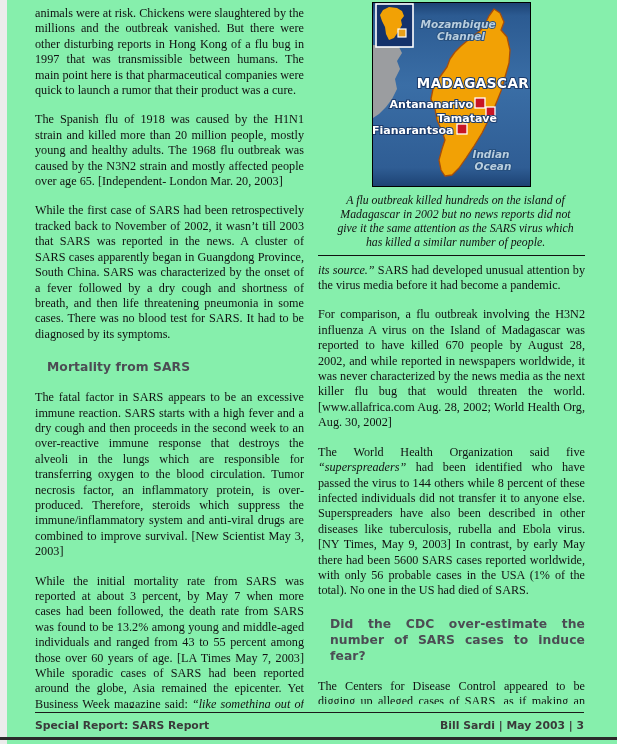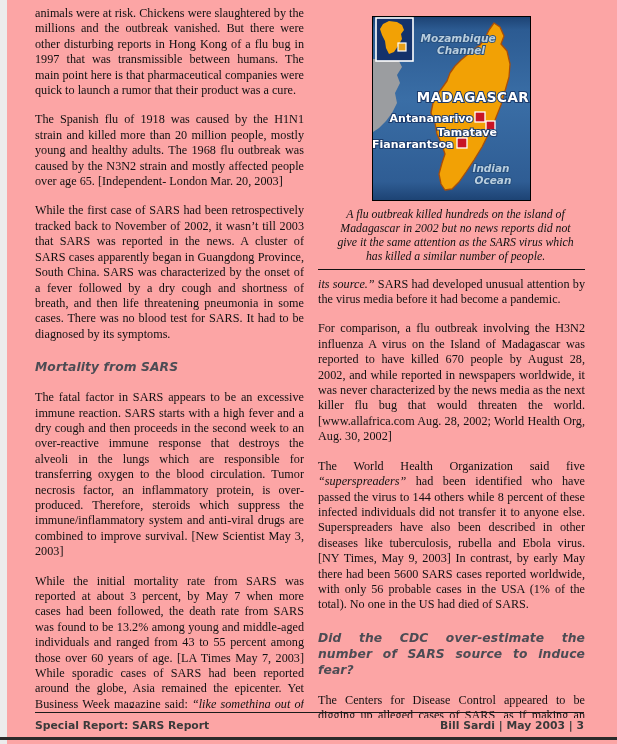--- a/index.html
+++ b/index.html
@@ -1,27 +1,27 @@
 <!DOCTYPE html>
 <html><head>
 <meta charset="utf-8">
 <style>
   html,body{margin:0;padding:0;background:#fff;}
-  .page{position:relative;width:617px;height:744px;background:#fca5a5;overflow:hidden;
+  .page{position:relative;width:617px;height:744px;background:#86efac;overflow:hidden;
         font-family:"Liberation Serif",serif;color:#111;}
   .edge-strip{position:absolute;left:0;top:0;width:7px;height:744px;background:#ececec;}
   .col{position:absolute;top:6px;text-align:justify;font-size:12.2px;line-height:15.4px;
        overflow:hidden;height:702px;}
   .col-left{left:35px;width:269px;}
-  .col-right{left:318px;width:267px;top:16px;}
+  .col-right{left:318px;width:267px;top:2px;}
   .col p{margin:0 0 14px 0;}
   .it{font-style:italic;}
   .section-heading{font-family:"DejaVu Sans","Liberation Sans",sans-serif;font-weight:bold;
-       font-size:12.3px;line-height:16px;color:#4c4c54;margin:17px 0 15px 0;text-align:justify;
-       letter-spacing:.1px;font-style:italic;}
+       font-size:12.3px;line-height:16px;color:#4c4c54;margin:17px 0 15px 12px;text-align:justify;
+       letter-spacing:.1px;}
   .map-frame{width:157px;margin:0 auto 7px auto;border:1px solid #000;line-height:0;}
   .map-caption{font-style:italic;font-size:11.8px;line-height:13.9px;text-align:center;
        margin:0 4px 5px 12px;}
   .caption-rule{border:0;border-top:1.3px solid #111;margin:0 0 7px 0;}
   .footer-rule{position:absolute;left:35px;width:549px;top:712px;border:0;border-top:1.5px solid #1a1a1a;margin:0;}
   .footer-text{position:absolute;top:719px;font-family:"DejaVu Sans","Liberation Sans",sans-serif;
        font-weight:bold;font-size:10.8px;color:#3a3a3a;text-align:right;}
   .footer-left{left:35px;}
   .footer-right{right:33px;text-align:center;}
   .bottom-bar{position:absolute;left:0;top:737px;width:617px;height:3px;background:#2b2b2b;}
@@ -84,21 +84,21 @@
         <text class="sea-label" x="120" y="167" font-size="10.5" text-anchor="middle">Ocean</text>
       </svg>
     </div>
 
     <div class="map-caption">A flu outbreak killed hundreds on the island of Madagascar in 2002 but no news reports did not give it the same attention as the SARS virus which has killed a similar number of people.</div>
     <hr class="caption-rule">
 
     <p><span class="it">its source.”</span><span>  SARS had developed unusual attention by the virus media before it had become a pandemic.</span></p>
     <p>For comparison, a flu outbreak involving the H3N2 influenza A virus on the Island of Madagascar was reported to have killed 670 people by August 28, 2002, and while reported in newspapers worldwide, it was never characterized by the news media as the next killer flu bug that would threaten the world.  [www.allafrica.com Aug. 28, 2002; World Health Org, Aug. 30, 2002]</p>
     <p><span>The World Health Organization said five </span><span class="it">“superspreaders”</span><span> had been identified who have passed the virus to 144 others while 8 percent of these infected individuals did not transfer it to anyone else.  Superspreaders have also been described in other diseases like tuberculosis, rubella and Ebola virus.  [NY Times, May 9, 2003]  In contrast, by early May there had been 5600 SARS cases reported worldwide, with only 56 probable cases in the USA (1% of the total).  No one in the US had died of SARS.</span></p>
-    <div class="section-heading">Did the CDC over-estimate the number of SARS source to induce fear?</div>
+    <div class="section-heading">Did the CDC over-estimate the number of SARS cases to induce fear?</div>
     <p>The Centers for Disease Control appeared to be digging up alleged cases of SARS, as if making an attempt to create public fear.  How many Americans really had come down with SARS?  By April 18, 2003 the CDC</p>
   </div>
 
   <hr class="footer-rule">
   <div class="footer-text footer-left">Special Report: SARS Report</div>
   <div class="footer-text footer-right">Bill Sardi | May 2003 | 3</div>
   <div class="bottom-bar"></div>
 </div>
 
 </body></html>

